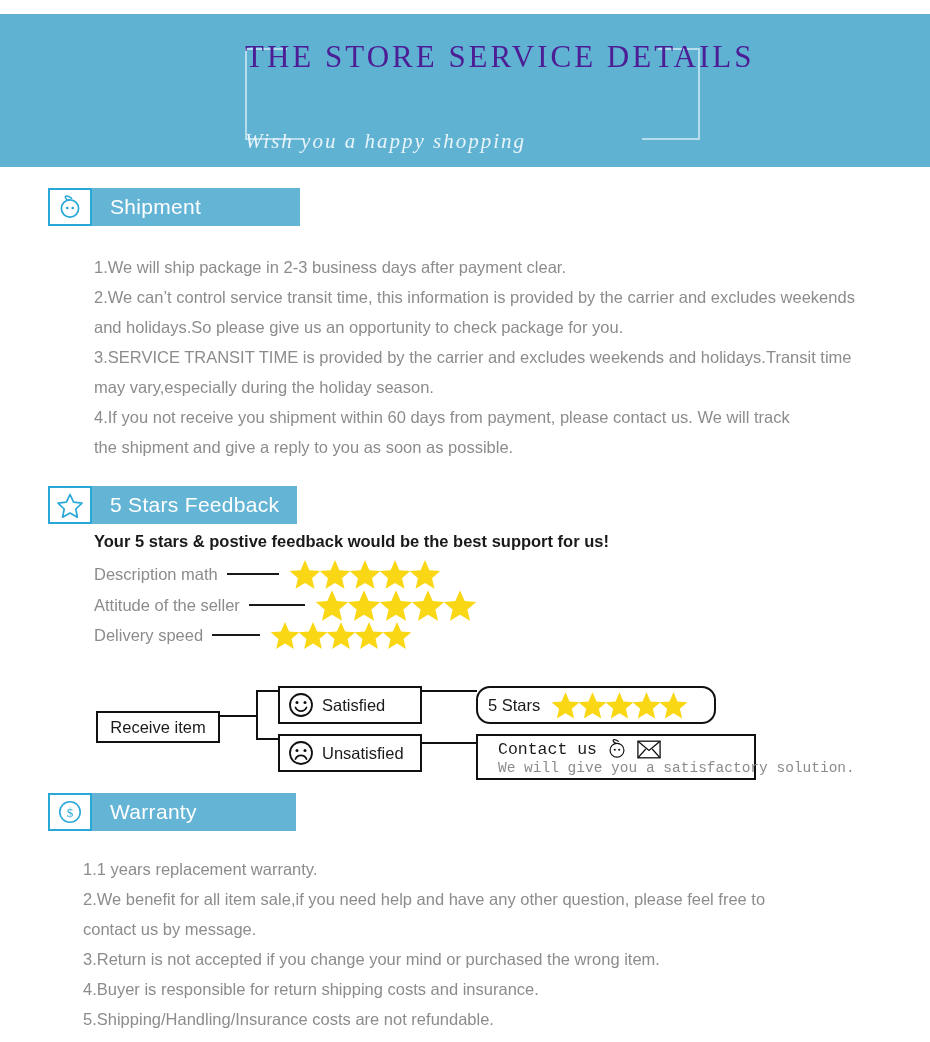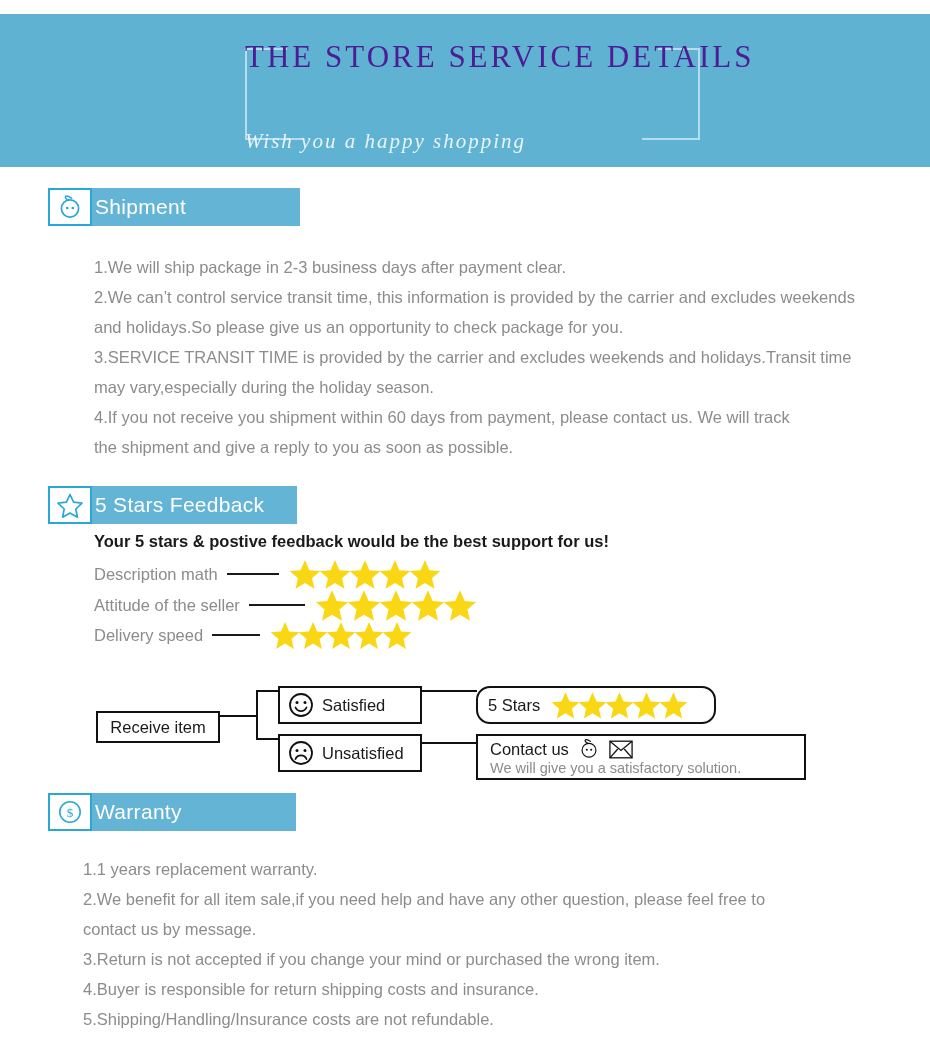--- a/index.html
+++ b/index.html
@@ -98,21 +98,21 @@
     box-sizing: border-box;
     display: flex;
     align-items: center;
     justify-content: center;
     flex: 0 0 auto;
   }
   .section-head .head-label {
     color: #ffffff;
     font-size: 21px;
     line-height: 38px;
-    padding-left: 3px;
+    padding-left: 18px;
     letter-spacing: 0.3px;
     white-space: nowrap;
   }
 
   
   .note-list {
     position: absolute;
     color: #8c8c8c;
     font-size: 16.5px;
   }
@@ -167,23 +167,23 @@
   }
   .fbox .flabel {
     color: #1a1a1a;
     font-size: 16.5px;
     white-space: nowrap;
   }
   #box-receive { left: 0;   top: 25px; width: 124px; height: 32px; justify-content: center; }
   #box-sat     { left: 182px; top: 0;   width: 144px; height: 38px; padding-left: 8px; }
   #box-unsat   { left: 182px; top: 48px; width: 144px; height: 38px; padding-left: 8px; }
   #box-5stars  { left: 380px; top: 0;   width: 240px; height: 38px; padding-left: 10px; border-radius: 14px; }
-  #box-contact { left: 380px; top: 48px; width: 330px; height: 46px;
+  #box-contact { left: 380px; top: 48px; width: 280px; height: 46px;
                  flex-direction: column; align-items: flex-start;
-                 justify-content: center; padding-left: 12px; }
+                 justify-content: center; padding-left: 20px; font-family: Liberation Mono, monospace; }
   .fbox .flabel.small { color: #8c8c8c; font-size: 14.5px; }
   .face-icon { margin-right: 8px; display: block; flex: 0 0 auto; }
   .line { position: absolute; background: #111111; }
 
   
   #contact-top { display: flex; align-items: center; gap: 8px; }
 </style>
 </head>
 <body>
 

